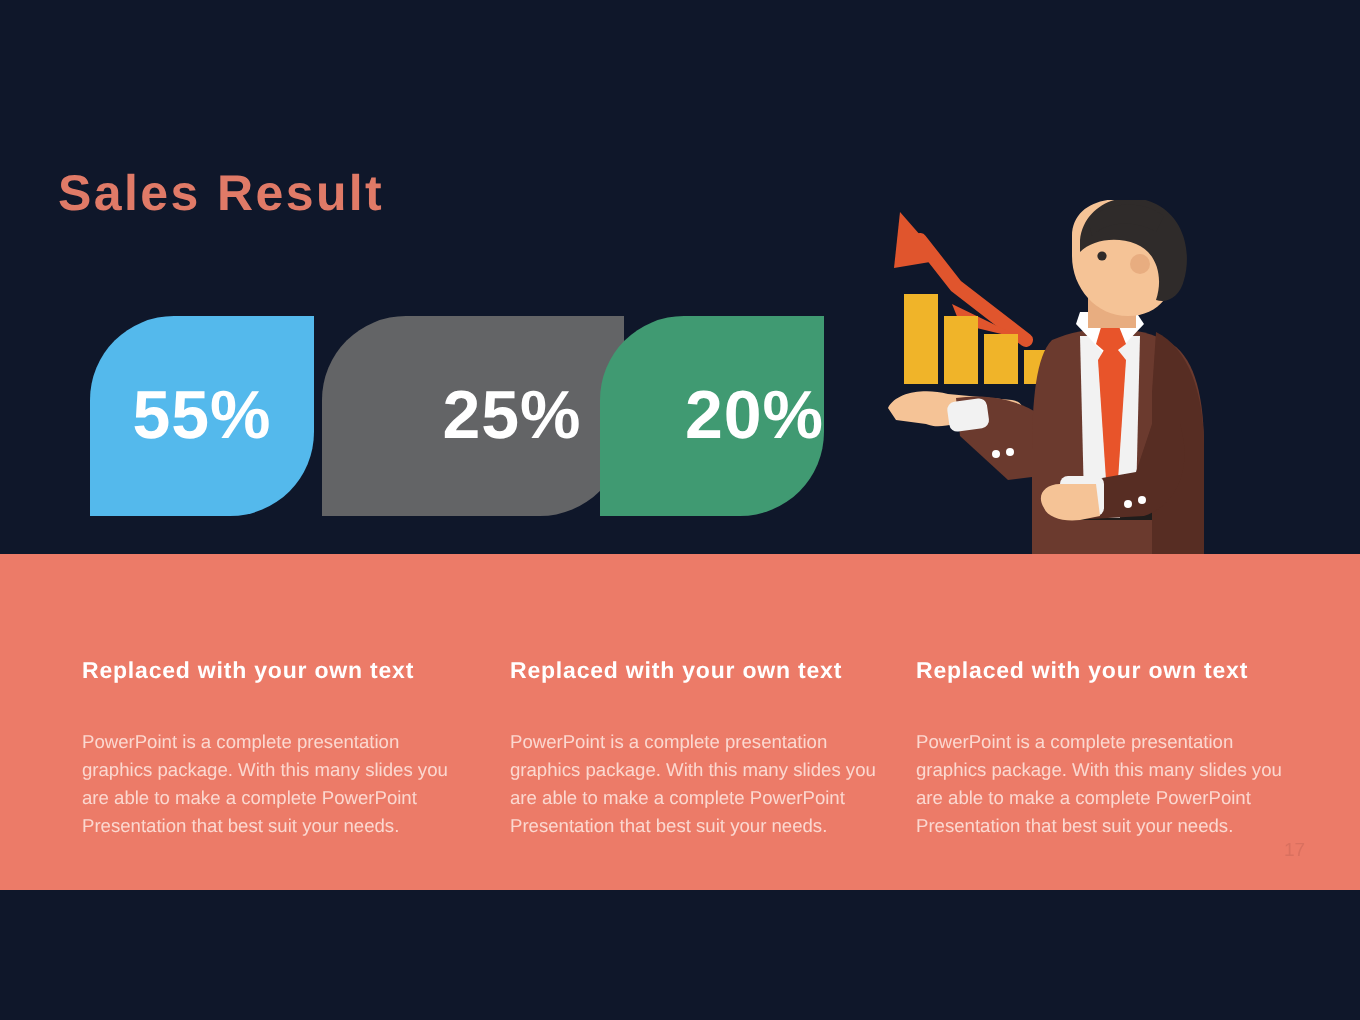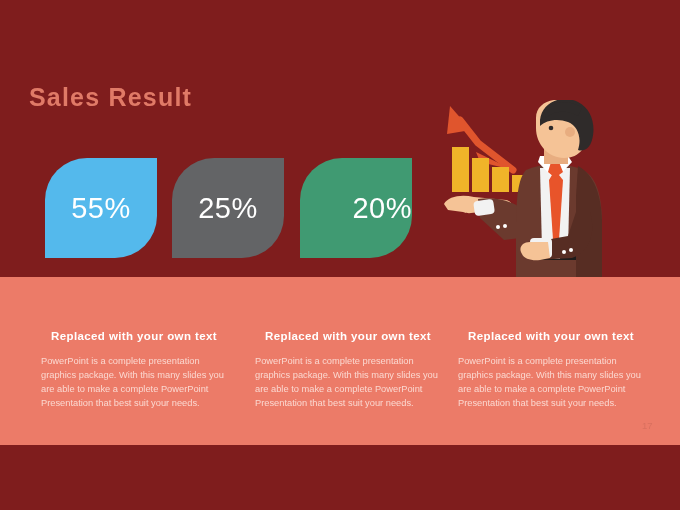--- a/index.html
+++ b/index.html
@@ -14,21 +14,21 @@
     overflow: hidden;
     font-family: "Liberation Sans", sans-serif;
   }
 
   .slide {
     position: absolute;
     left: 0;
     top: 0;
     width: 680px;
     height: 510px;
-    background: #7f1d1d;
+    background: #0f172a;
     overflow: hidden;
   }
 
   
   .slide-title {
     position: absolute;
     left: 29px;
     top: 83px;
     font-size: 25px;
     font-weight: bold;
@@ -49,26 +49,26 @@
     position: absolute;
     top: 0;
     width: 112px;
     height: 100px;
     border-radius: 42px 0 42px 0;
     display: flex;
     align-items: center;
     justify-content: center;
   }
   .leaf-0 { left: 45px; }
-  .leaf-1 { left: 172px; }
+  .leaf-1 { left: 161px; padding-left: 39px; }
   .leaf-2 { left: 300px; justify-content: flex-end; }
   .leaf .pct {
     color: #ffffff;
-    font-size: 29px;
-    font-weight: normal;
+    font-size: 34px;
+    font-weight: bold;
     letter-spacing: 0.5px;
     line-height: 1;
   }
 
   
   .illustration {
     position: absolute;
     left: 418px;
     top: 100px;
     width: 186px;
@@ -99,23 +99,22 @@
     width: 186px;
   }
   .col-0 { left: 41px; }
   .col-1 { left: 255px; }
   .col-2 { left: 458px; }
   .col-head {
     color: #ffffff;
     font-size: 11.5px;
     font-weight: bold;
     letter-spacing: 0.4px;
-    margin-bottom: 12px;
+    margin-bottom: 22px;
     white-space: nowrap;
-    text-align: center;
   }
   .col-body {
     color: #fbd8d0;
     font-size: 9.3px;
     line-height: 1.52;
   }
 
   .page-number {
     position: absolute;
     left: 642px;

